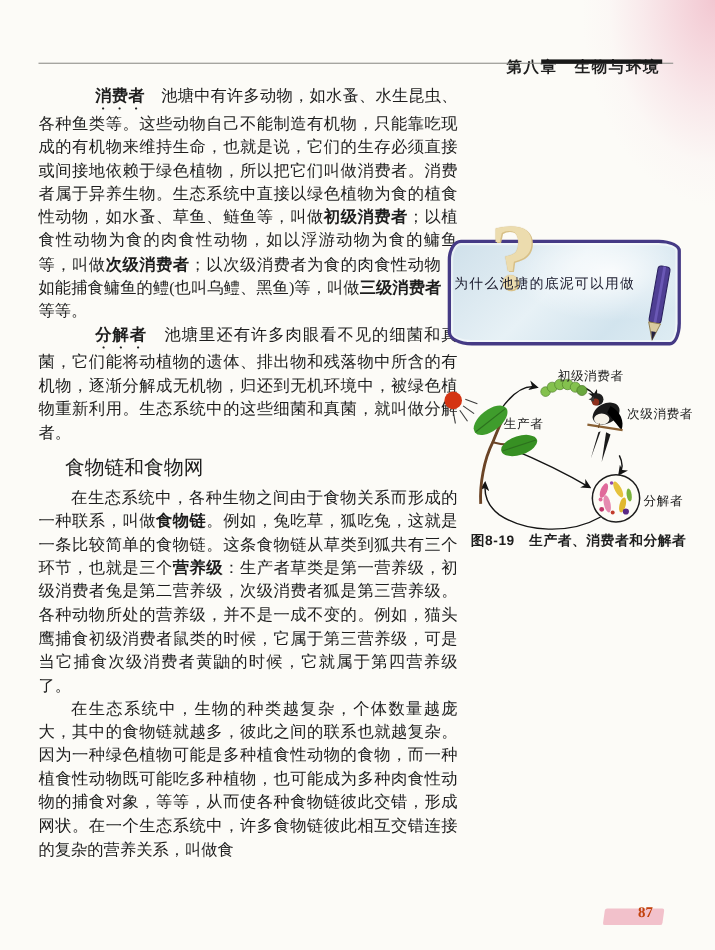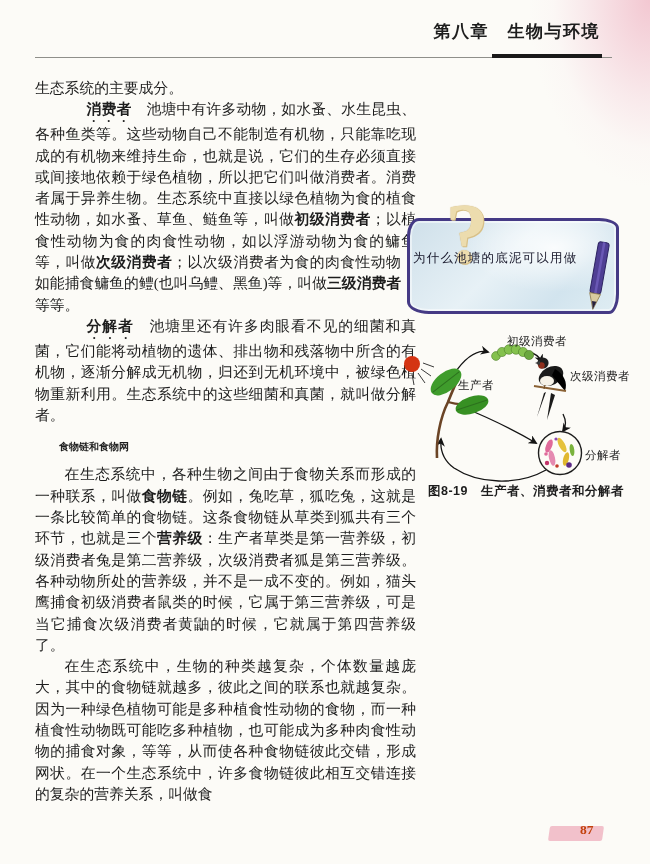--- a/index.html
+++ b/index.html
@@ -10,43 +10,43 @@
     color:#1d1d1d;
   }
   .corner-tint {
     position:absolute; top:0; right:0; width:120px; height:240px;
     background: radial-gradient(130% 100% at 100% 0%,
       rgba(233,148,172,0.50) 0%, rgba(241,193,208,0.30) 42%,
       rgba(247,226,233,0.14) 62%, rgba(255,255,255,0) 78%);
     pointer-events:none;
   }
   .chapter-title {
-    position:absolute; top:20px; right:50px;
-    font-size:17px; font-weight:bold; letter-spacing:1.5px;
+    position:absolute; top:52px; right:50px;
+    font-size:14px; font-weight:bold; letter-spacing:1.5px;
   }
   .rule-thin  { position:absolute; top:57px; left:35px; width:577px; height:1px; background:#8f8f8a; }
   .rule-thick { position:absolute; top:54px; left:492px; width:110px; height:4px; background:#191919; }
 
   .text-col {
     position:absolute; left:35px; top:78px; width:381px;
     font-size:14.8px; line-height:21.3px; text-align:justify;
     text-justify:inter-ideograph;
   }
   .text-col p { margin:0; text-indent:2em; }
   .text-col p.no-indent { text-indent:0; }
   .b, .em-lead {
     font-weight:bold;
     font-family:"Liberation Sans","DejaVu Sans",sans-serif;
   }
   .em-lead {
     -webkit-text-emphasis: dot; -webkit-text-emphasis-position: under left;
     text-emphasis: dot; text-emphasis-position: under left; margin-left: 22px;
   }
   .section-heading {
-    margin:10px 0 7px 24px; font-size:10px; font-weight:bold;
+    margin:10px 0 7px 24px; font-size:18px; font-weight:normal;
     font-family:"Liberation Sans","DejaVu Sans",sans-serif;
     text-align:left;
   }
 
   
   .question-box {
     position:absolute; left:407px; top:218px; width:206px; height:90px;
     border:3px solid #453a85;
     border-radius: 12px 20px 10px 22px / 18px 10px 20px 12px;
     background:
@@ -98,21 +98,20 @@
 </head>
 <body>
 
 <div class="corner-tint"></div>
 
 <div class="chapter-title">第八章　生物与环境</div>
 <div class="rule-thin"></div>
 <div class="rule-thick"></div>
 
 <div class="text-col">
-  <p class="no-indent">生态系统的主要成分。</p>
   <p><span class="em-lead">消费者</span><span>　池塘中有许多动物，如水蚤、水生昆虫、各种鱼类等。这些动物自己不能制造有机物，只能靠吃现成的有机物来维持生命，也就是说，它们的生存必须直接或间接地依赖于绿色植物，所以把它们叫做消费者。消费者属于异养生物。生态系统中直接以绿色植物为食的植食性动物，如水蚤、草鱼、鲢鱼等，叫做</span><span class="b">初级消费者</span><span>；以植食性动物为食的肉食性动物，如以浮游动物为食的鳙鱼等，叫做</span><span class="b">次级消费者</span><span>；以次级消费者为食的肉食性动物，如能捕食鳙鱼的鳢(也叫乌鳢、黑鱼)等，叫做</span><span class="b">三级消费者</span><span>，等等。</span></p>
   <p><span class="em-lead">分解者</span><span>　池塘里还有许多肉眼看不见的细菌和真菌，它们能将动植物的遗体、排出物和残落物中所含的有机物，逐渐分解成无机物，归还到无机环境中，被绿色植物重新利用。生态系统中的这些细菌和真菌，就叫做分解者。</span></p>
   <div class="section-heading">食物链和食物网</div>
   <p><span>在生态系统中，各种生物之间由于食物关系而形成的一种联系，叫做</span><span class="b">食物链</span><span>。例如，兔吃草，狐吃兔，这就是一条比较简单的食物链。这条食物链从草类到狐共有三个环节，也就是三个</span><span class="b">营养级</span><span>：生产者草类是第一营养级，初级消费者兔是第二营养级，次级消费者狐是第三营养级。各种动物所处的营养级，并不是一成不变的。例如，猫头鹰捕食初级消费者鼠类的时候，它属于第三营养级，可是当它捕食次级消费者黄鼬的时候，它就属于第四营养级了。</span></p>
   <p><span>在生态系统中，生物的种类越复杂，个体数量越庞大，其中的食物链就越多，彼此之间的联系也就越复杂。因为一种绿色植物可能是多种植食性动物的食物，而一种植食性动物既可能吃多种植物，也可能成为多种肉食性动物的捕食对象，等等，从而使各种食物链彼此交错，形成网状。在一个生态系统中，许多食物链彼此相互交错连接的复杂的营养关系，叫做食</span></p>
 </div>
 
 <div class="question-box"></div>
 <div class="question-mark">?</div>
 <div class="question-text">

